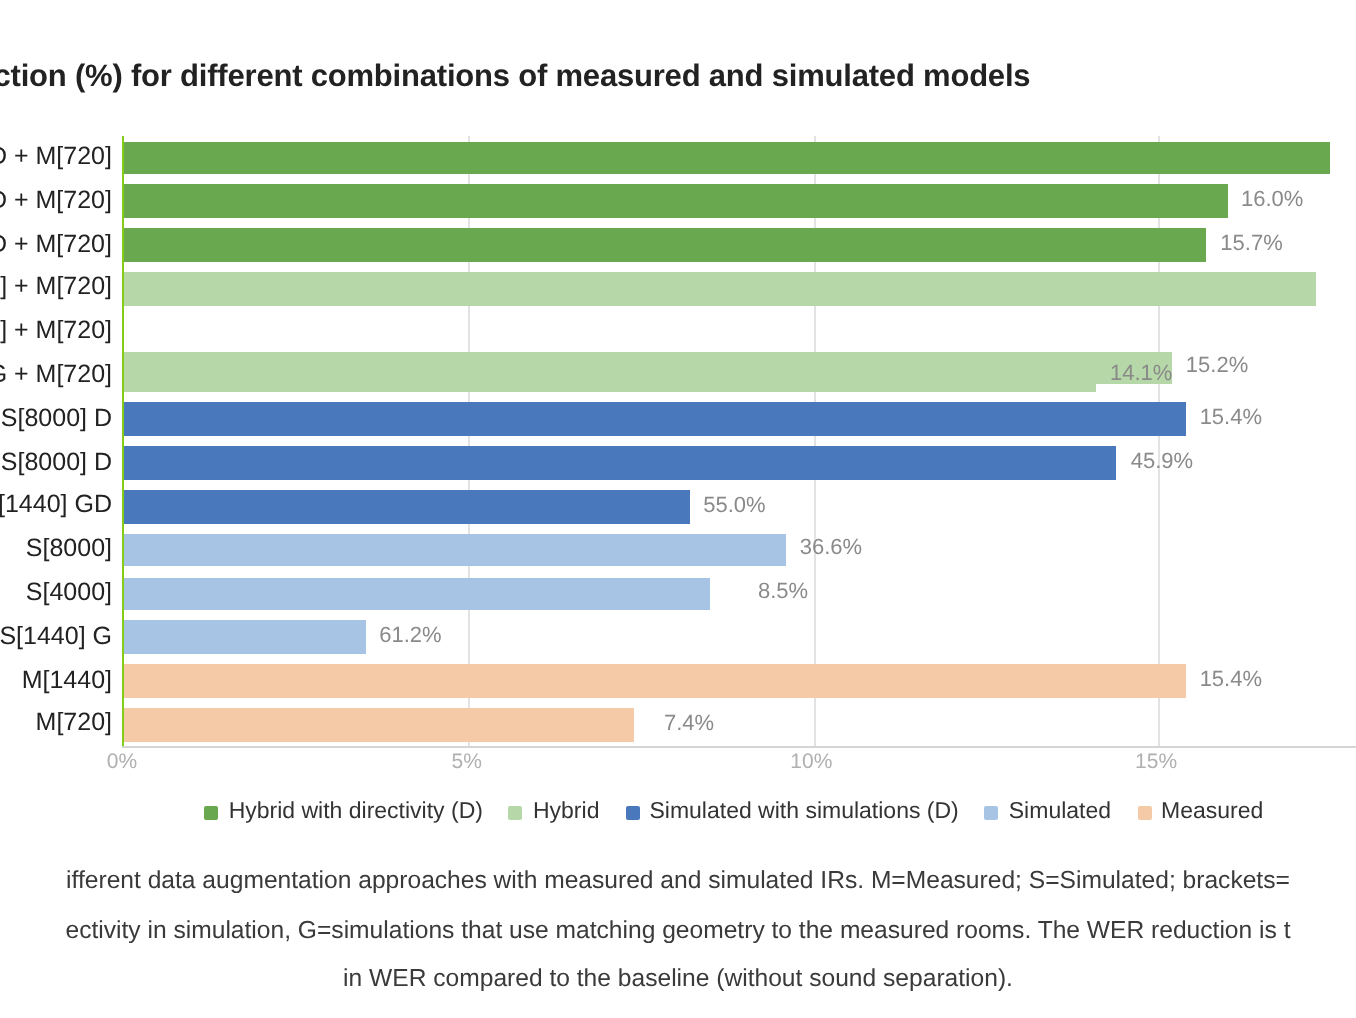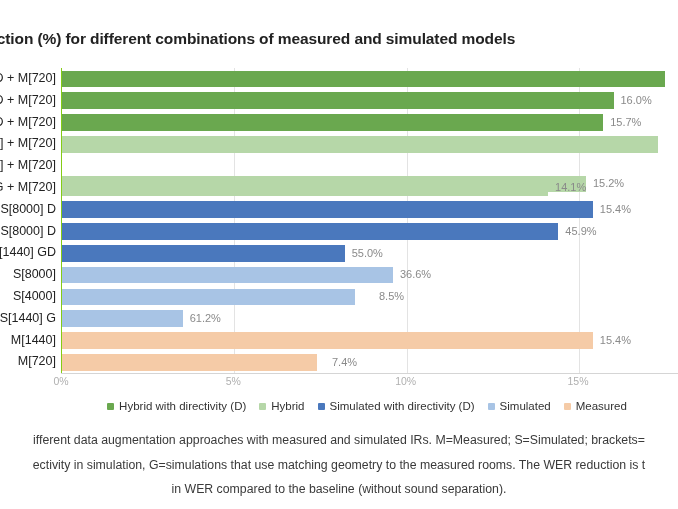--- a/index.html
+++ b/index.html
@@ -179,21 +179,21 @@
       <div class="legend-item">
         <span class="legend-swatch" style="background: rgb(106, 168, 79);"></span>
         <span class="legend-label">Hybrid with directivity (D)</span>
       </div>
       <div class="legend-item">
         <span class="legend-swatch" style="background: rgb(182, 215, 168);"></span>
         <span class="legend-label">Hybrid</span>
       </div>
       <div class="legend-item">
         <span class="legend-swatch" style="background: rgb(74, 120, 189);"></span>
-        <span class="legend-label">Simulated with directivity (D)</span>
+        <span class="legend-label">Simulated with simulations (D)</span>
       </div>
       <div class="legend-item">
         <span class="legend-swatch" style="background: rgb(168, 196, 229);"></span>
         <span class="legend-label">Simulated</span>
       </div>
       <div class="legend-item">
         <span class="legend-swatch" style="background: rgb(245, 203, 167);"></span>
         <span class="legend-label">Measured</span>
       </div>
     </div>

